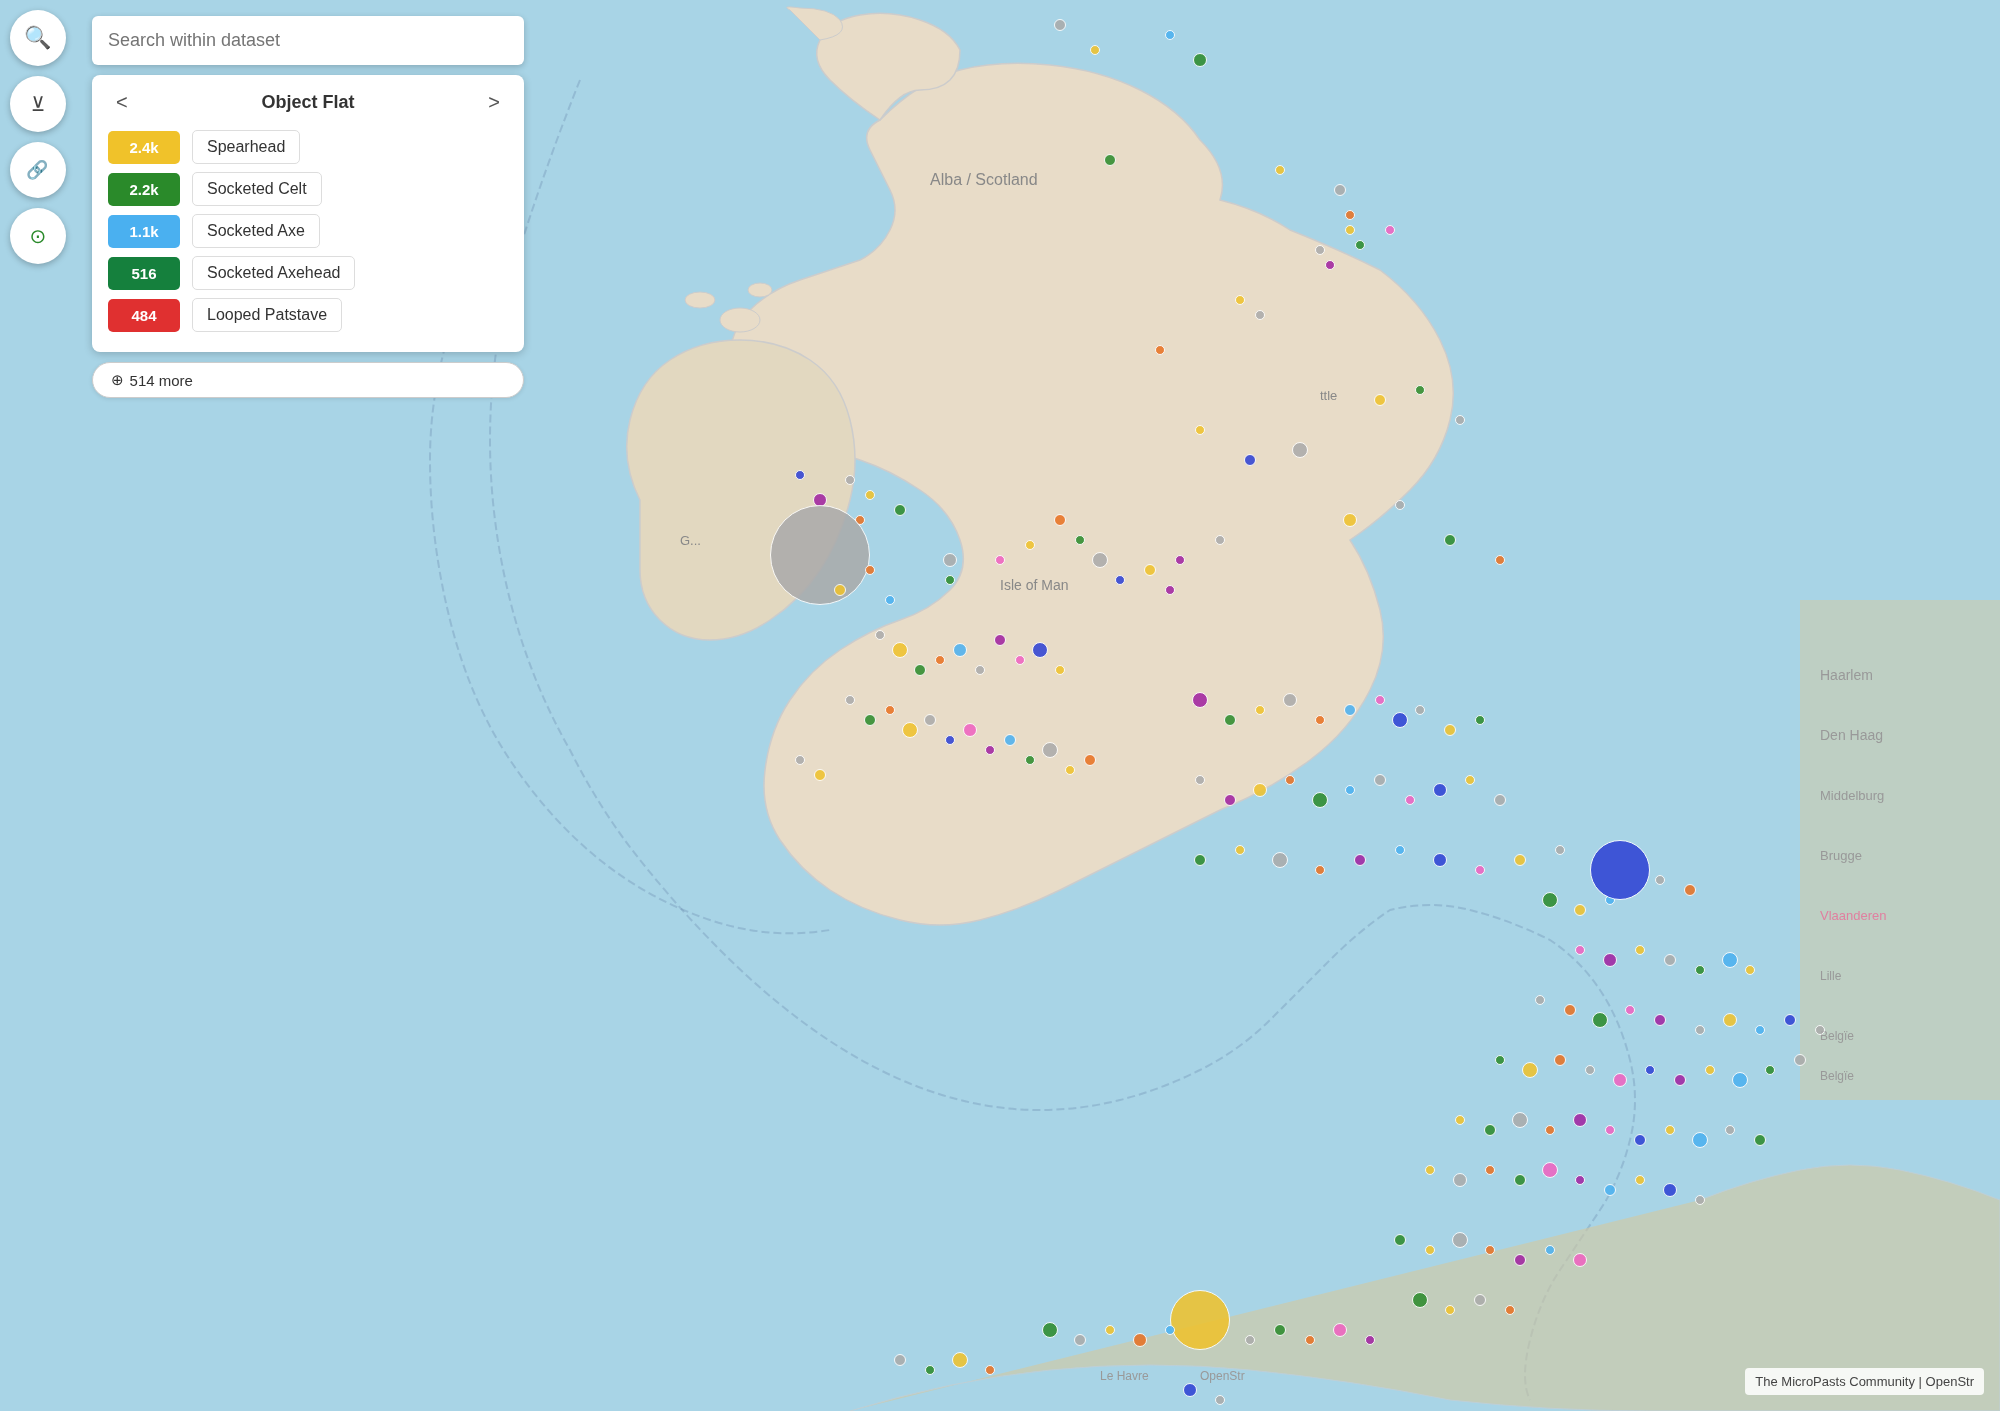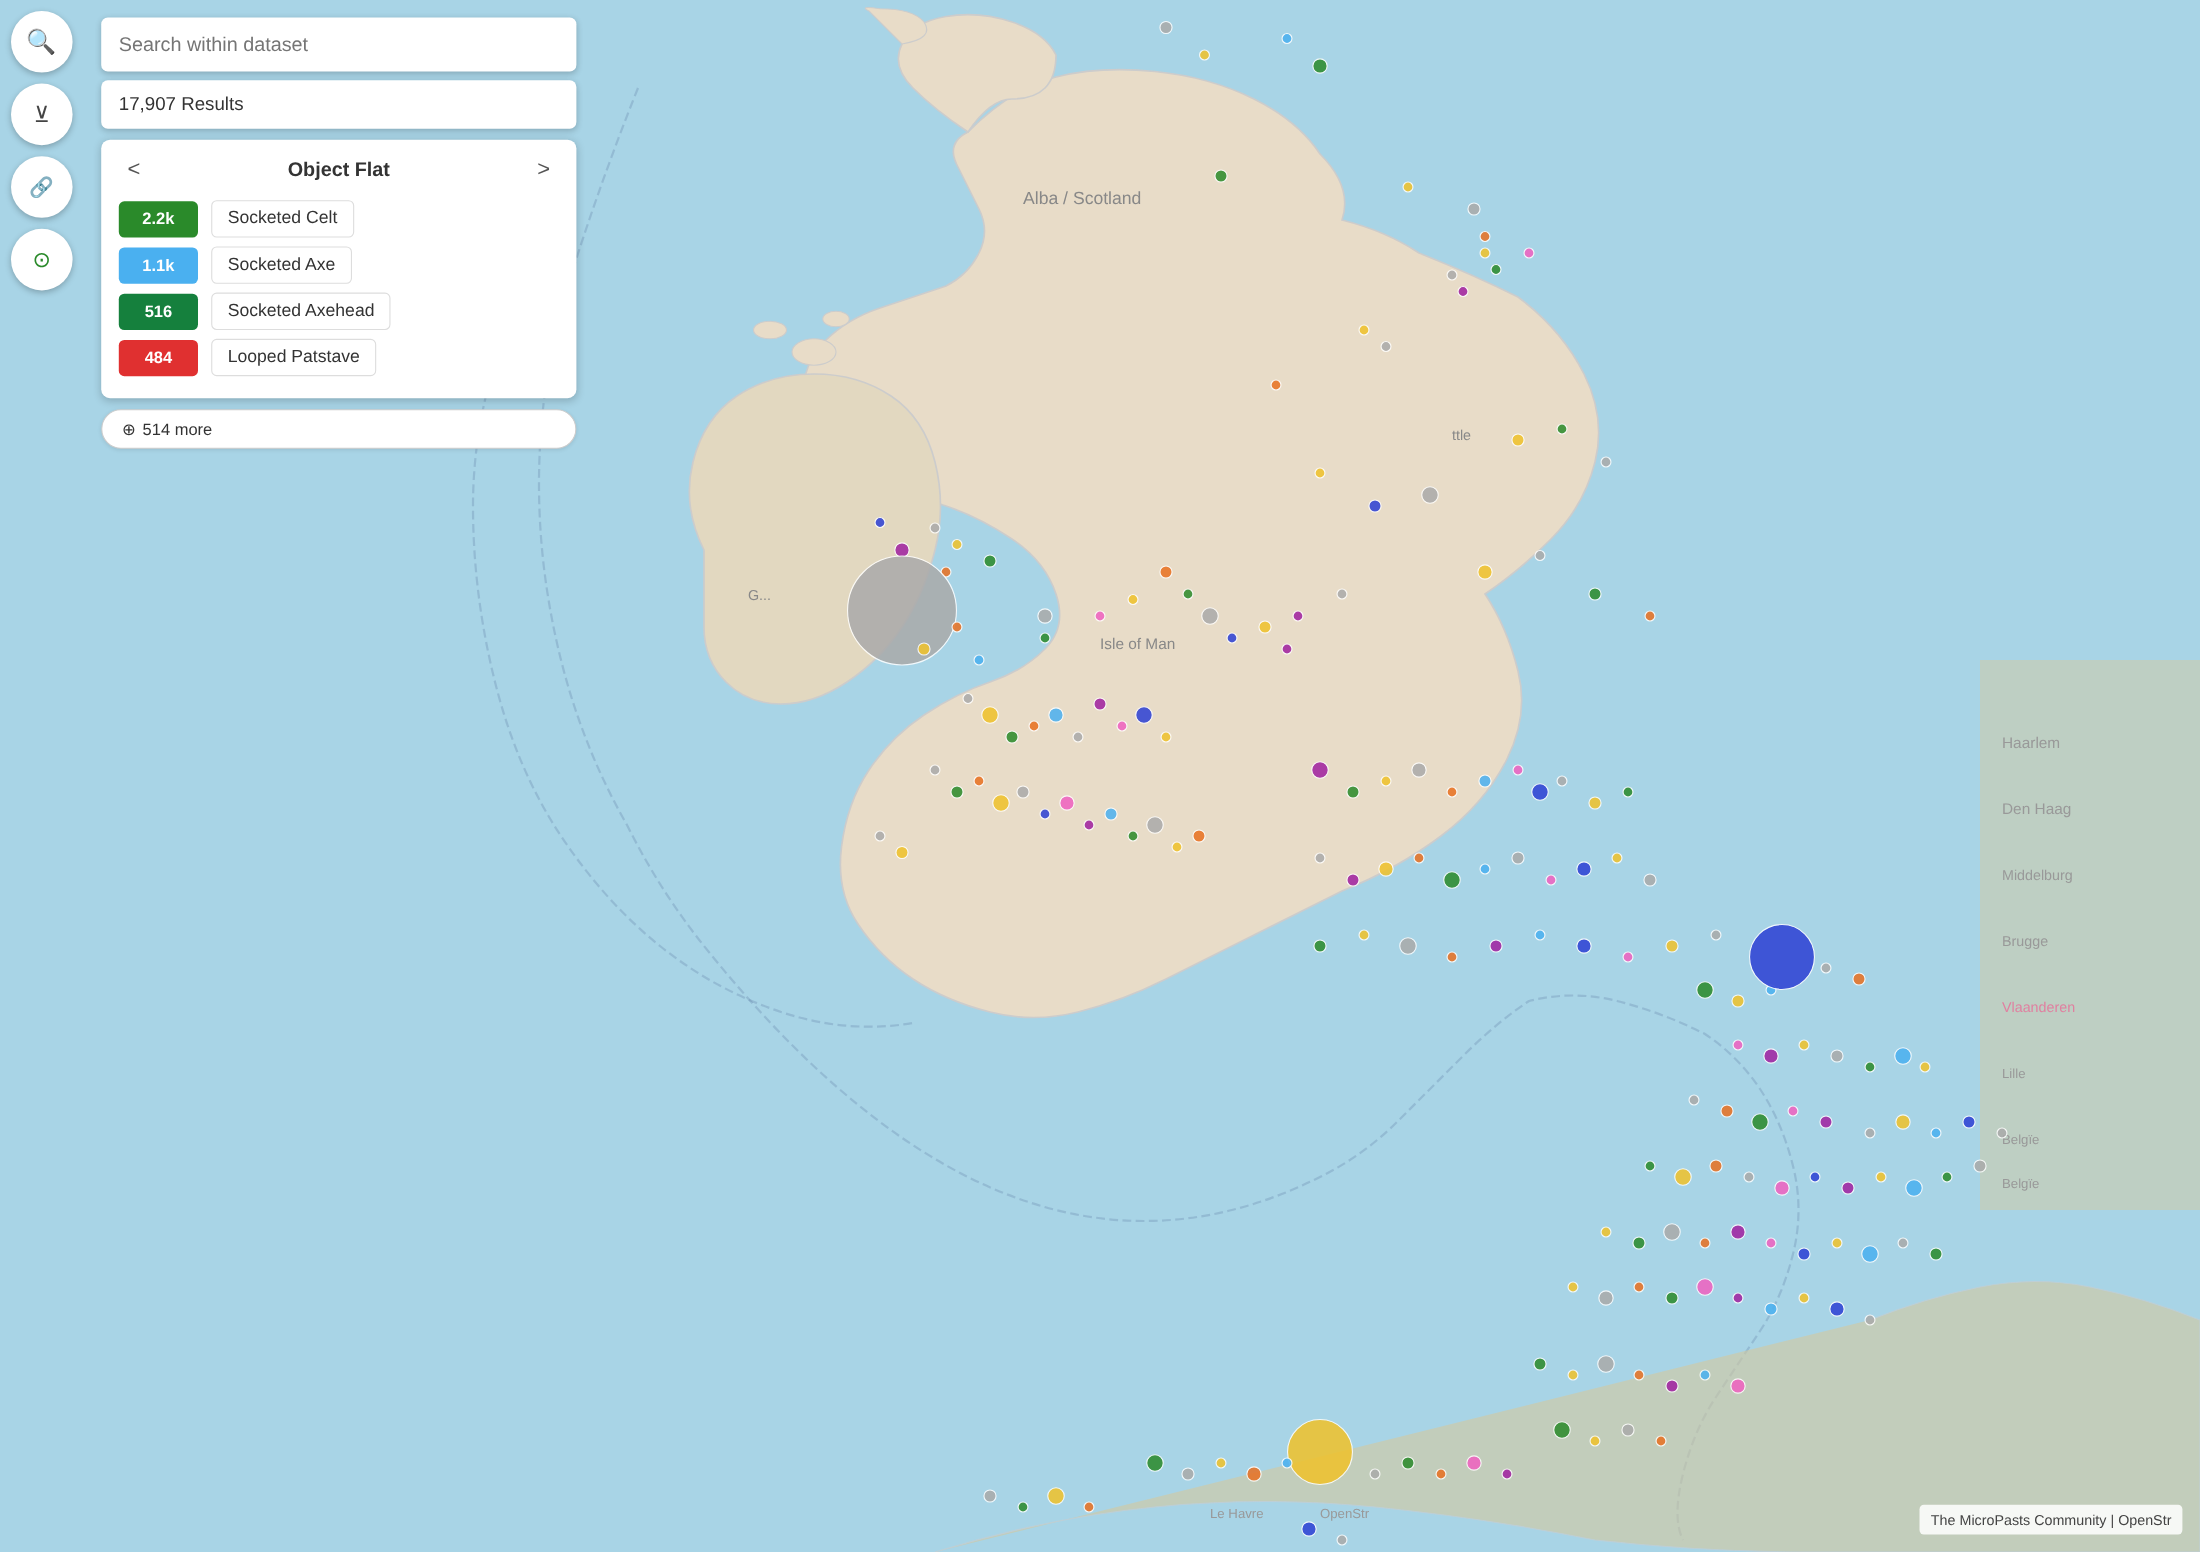--- a/index.html
+++ b/index.html
@@ -431,32 +431,33 @@
   <button class="icon-btn">
     <span style="font-size:20px; color:#2a8a2a;">⊙</span>
   </button>
 </div>
 
 <div id="sidebar">
   <div id="search-area">
     <div id="search-input-container">
       <input type="text" id="search-input" style="border: none; outline: none; font-size: 18px; color: rgb(153, 153, 153); width: 100%; background: transparent;" placeholder="Search within dataset">
     </div>
-    <div id="results-container">
-      <span>17,907 Results</span>
-    </div>
   </div>
 
   <div id="filter-panel">
     <div id="filter-header">
       <button class="nav-arrow">&lt;</button>
       <span class="filter-title">Object Flat</span>
       <button class="nav-arrow">&gt;</button>
     </div>
     <div id="filter-items">
+    <div class="filter-item">
+          <div class="filter-badge" style="background: rgb(240, 194, 42);">2.4k</div>
+          <div class="filter-label">Spearhead</div>
+        </div>
         <div class="filter-item">
           <div class="filter-badge" style="background: rgb(42, 138, 42);">2.2k</div>
           <div class="filter-label">Socketed Celt</div>
         </div>
         <div class="filter-item">
           <div class="filter-badge" style="background: rgb(74, 176, 240);">1.1k</div>
           <div class="filter-label">Socketed Axe</div>
         </div>
         <div class="filter-item">
           <div class="filter-badge" style="background: #15803d;">516</div>

